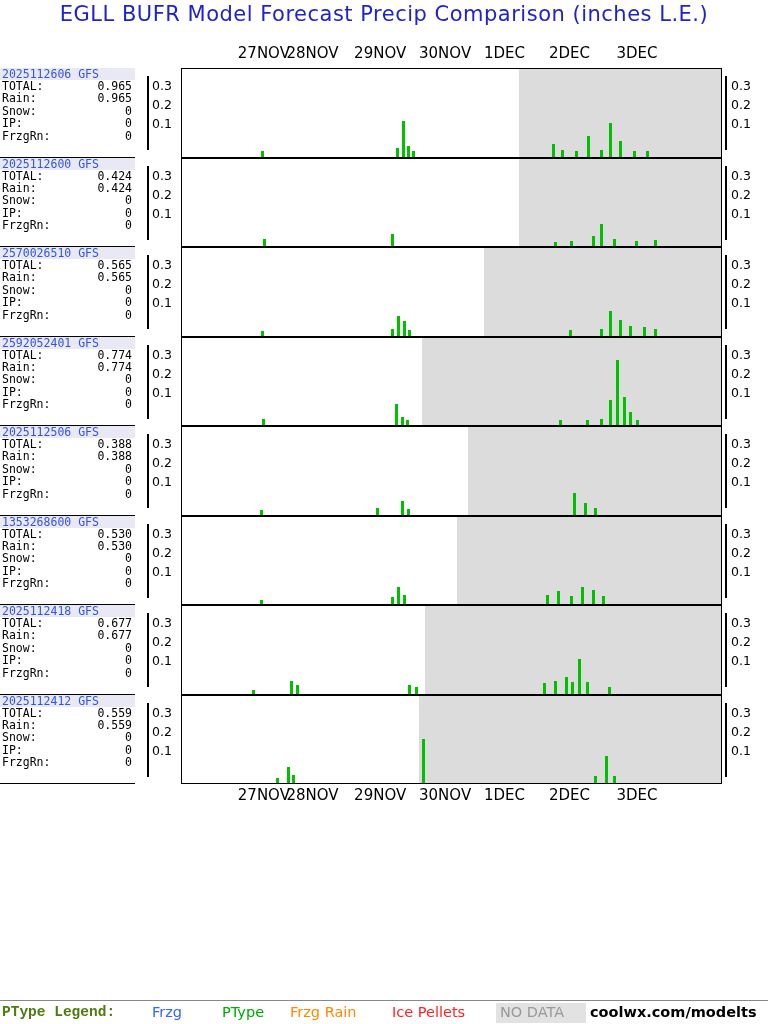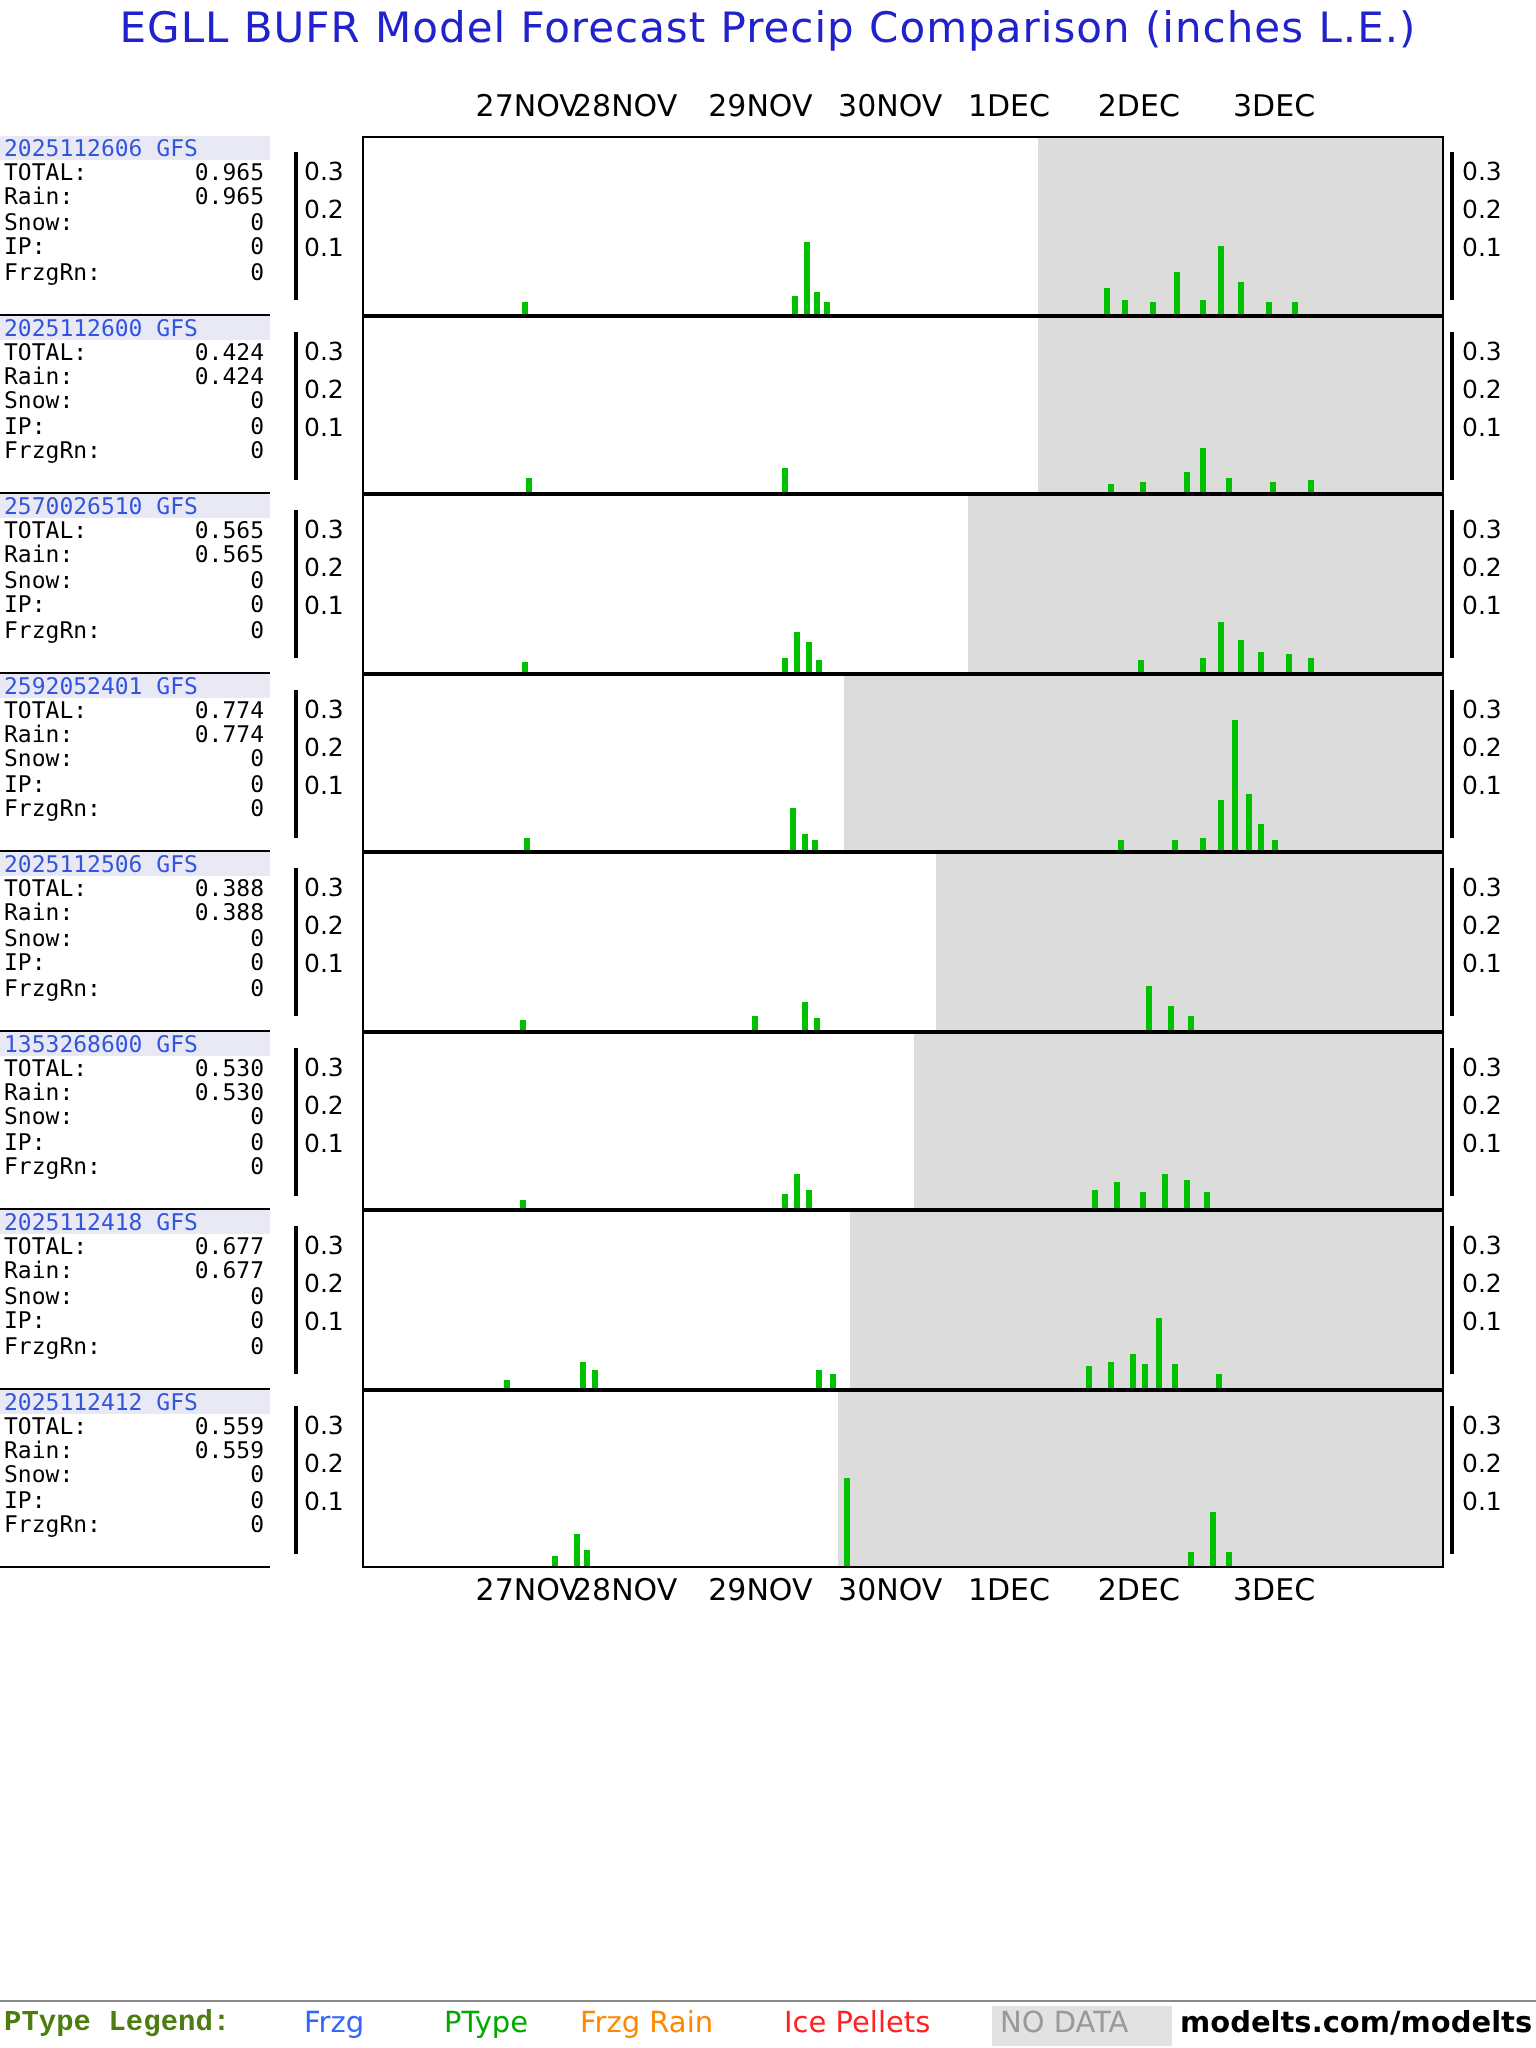--- a/index.html
+++ b/index.html
@@ -512,14 +512,14 @@
   </div>
 
 <div id="legend">
   <div class="nodatbg"></div>
   <div class="lg ptype">PType Legend:</div>
   <div class="lg snow">Frzg</div>
   <div class="lg rain">PType</div>
   <div class="lg frzg">Frzg Rain</div>
   <div class="lg ice">Ice Pellets</div>
   <div class="lg nodat">NO DATA</div>
-  <div class="lg site">modelts.com/modelts</div>
+  <div class="lg site">coolwx.com/modelts</div>
 </div>
 
 </body></html>

